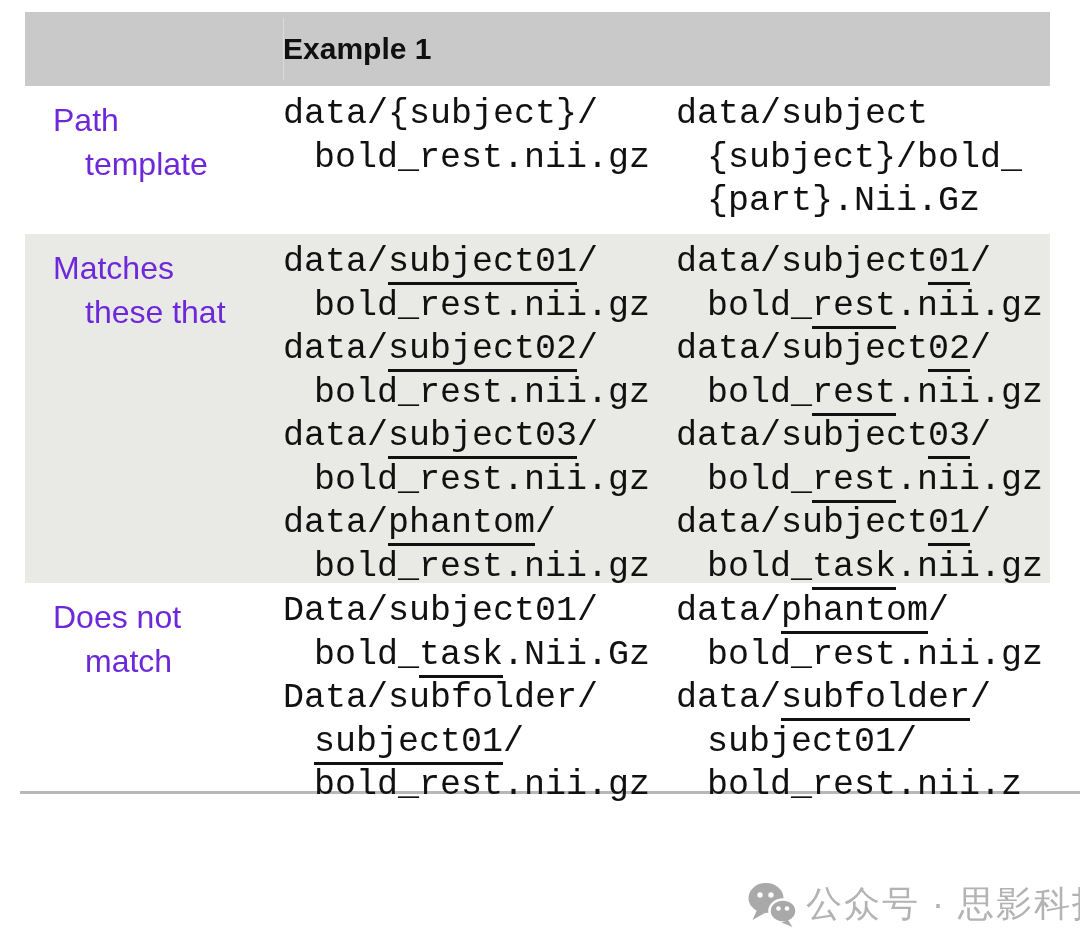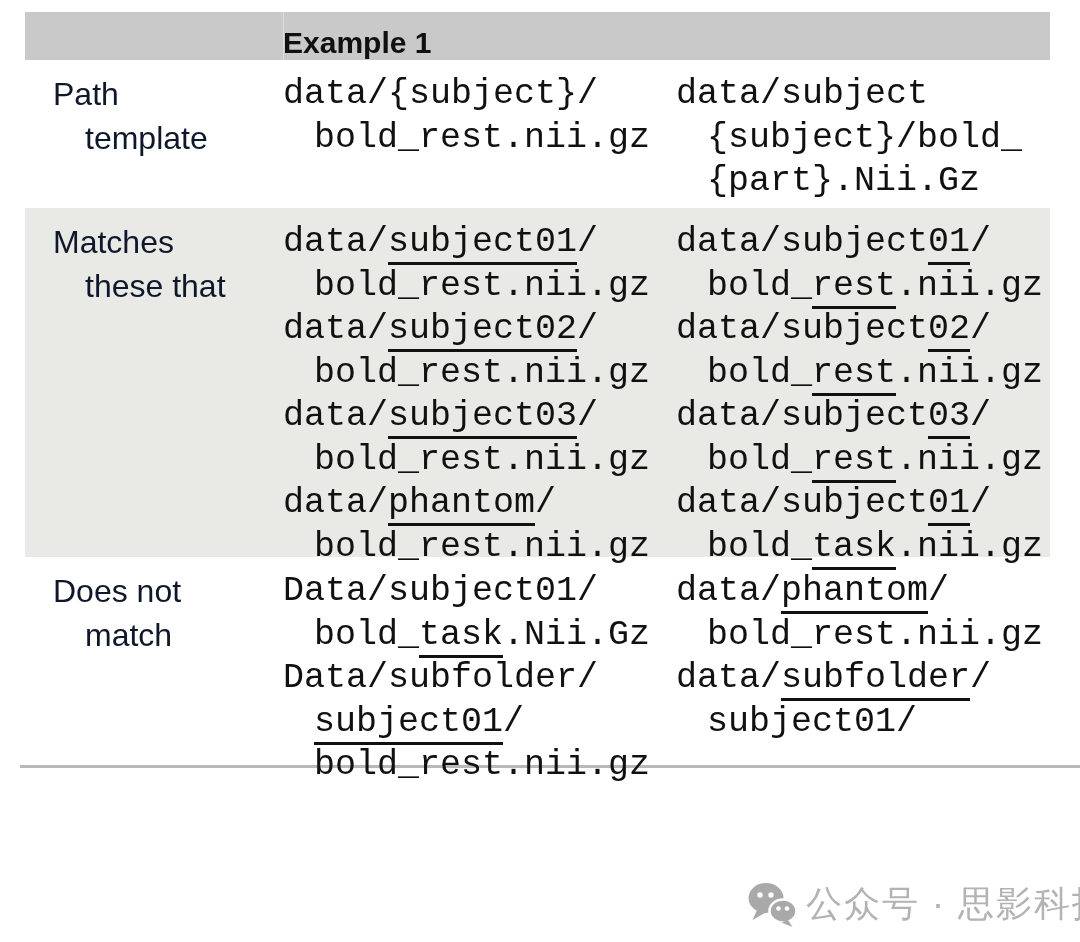--- a/index.html
+++ b/index.html
@@ -17,45 +17,45 @@
   .tbl {
     margin: 12px 30px 0 25px;
     width: 1025px;
   }
   .grid3 {
     display: grid;
     grid-template-columns: 258px 393px 1fr;
   }
   .thead {
     background: var(--header-bg, #c9c9c9);
-    height: 48px;
+    height: 74px;
     align-items: center;
   }
   .th {
     font-weight: bold;
     font-size: 30px;
     line-height: 62px;
     color: #101010;
   }
   .th + .th { box-shadow: inset 1px 0 0 rgba(255,255,255,0.35); }
 
   .tr { }
   #tbody .tr:nth-child(1) { height: 148px; background: #ffffff; }
   #tbody .tr:nth-child(2) { height: 349px; background: var(--stripe-bg, #e9e9e6); }
   #tbody .tr:nth-child(3) { height: 208px; background: #ffffff; }
 
   .label-cell {
     padding: 13px 0 0 28px;
     font-size: 32px;
     line-height: 43.5px;
-    color: #0f172a;
+    color: #6d28d9;
   }
   .lbl2 { padding-left: 32px; }
 
-  .code-cell { padding-top: 13px; }
+  .code-cell { padding-top: 7px; }
   .code-line {
     font-family: "Liberation Mono", monospace;
     font-size: 35px;
     line-height: 43.5px;
     color: #111111;
     white-space: pre;
   }
   .code-line.ind { padding-left: 31px; }
   .u { border-bottom: 3px solid currentColor; text-align: center; }
 
@@ -149,20 +149,21 @@
             <div class="code-line ind"><span>bold_</span><span class="u">task</span><span>.Nii.Gz</span></div>
             <div class="code-line"><span>Data/subfolder/</span></div>
             <div class="code-line ind"><span class="u">subject01</span><span>/</span></div>
             <div class="code-line ind"><span>bold_rest.nii.gz</span></div>
           </div>
           <div class="td code-cell">
             <div class="code-line"><span>data/</span><span class="u">phantom</span><span>/</span></div>
             <div class="code-line ind"><span>bold_rest.nii.gz</span></div>
             <div class="code-line"><span>data/</span><span class="u">subfolder</span><span>/</span></div>
             <div class="code-line ind"><span>subject01/</span></div>
+            <div class="code-line ind"><span>bold_rest.nii.z</span></div>
           </div>
         </div>
       </div>
   </div>
 
   <div class="rule"></div>
 
 
   <div class="watermark">
     <svg width="52" height="48" viewBox="0 0 52 48" aria-hidden="true">

